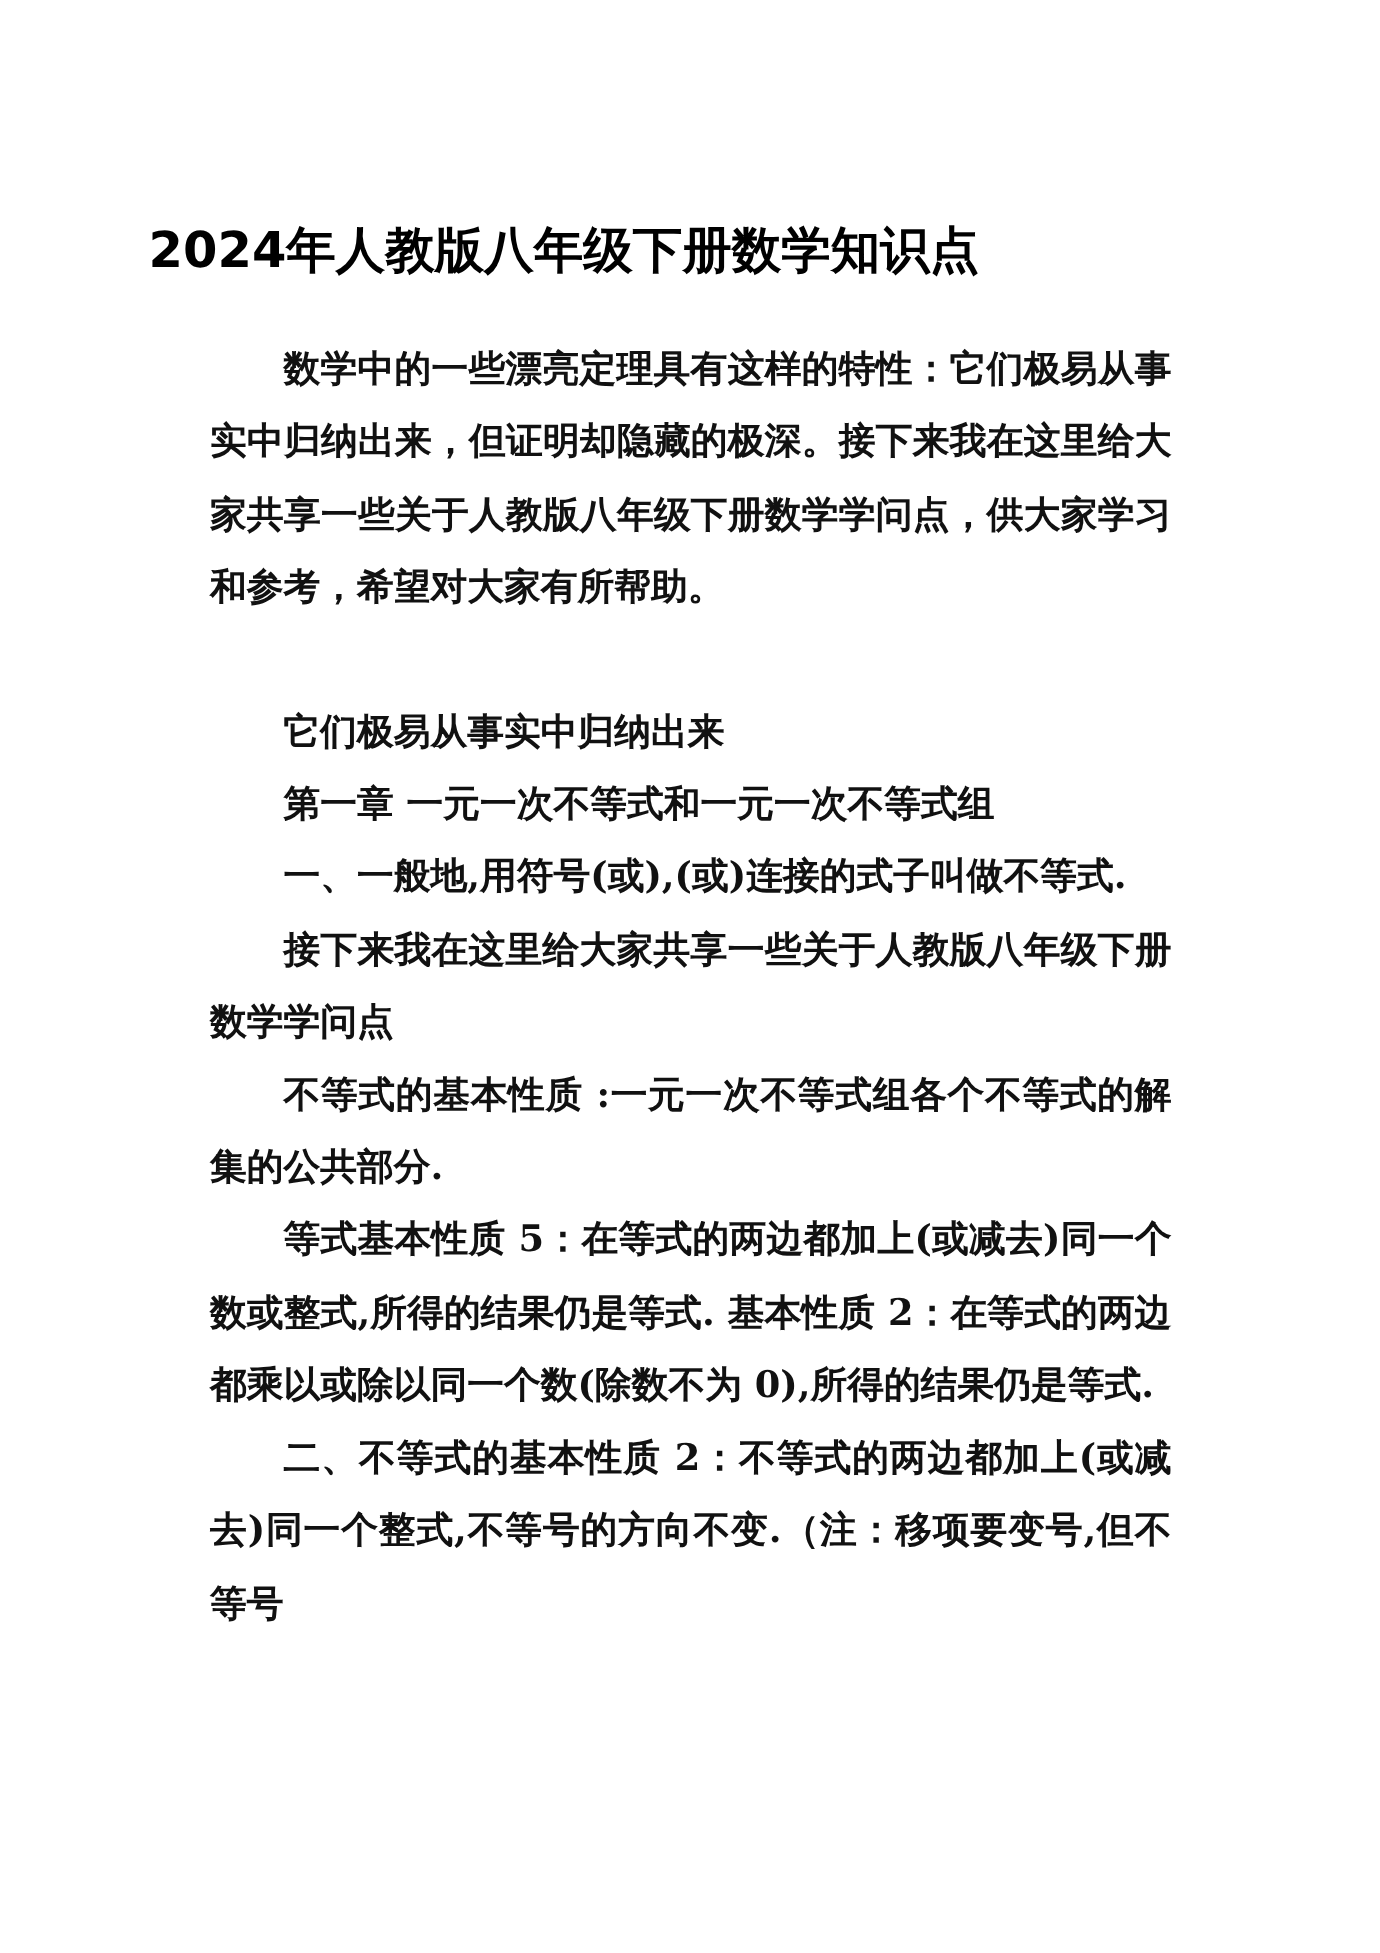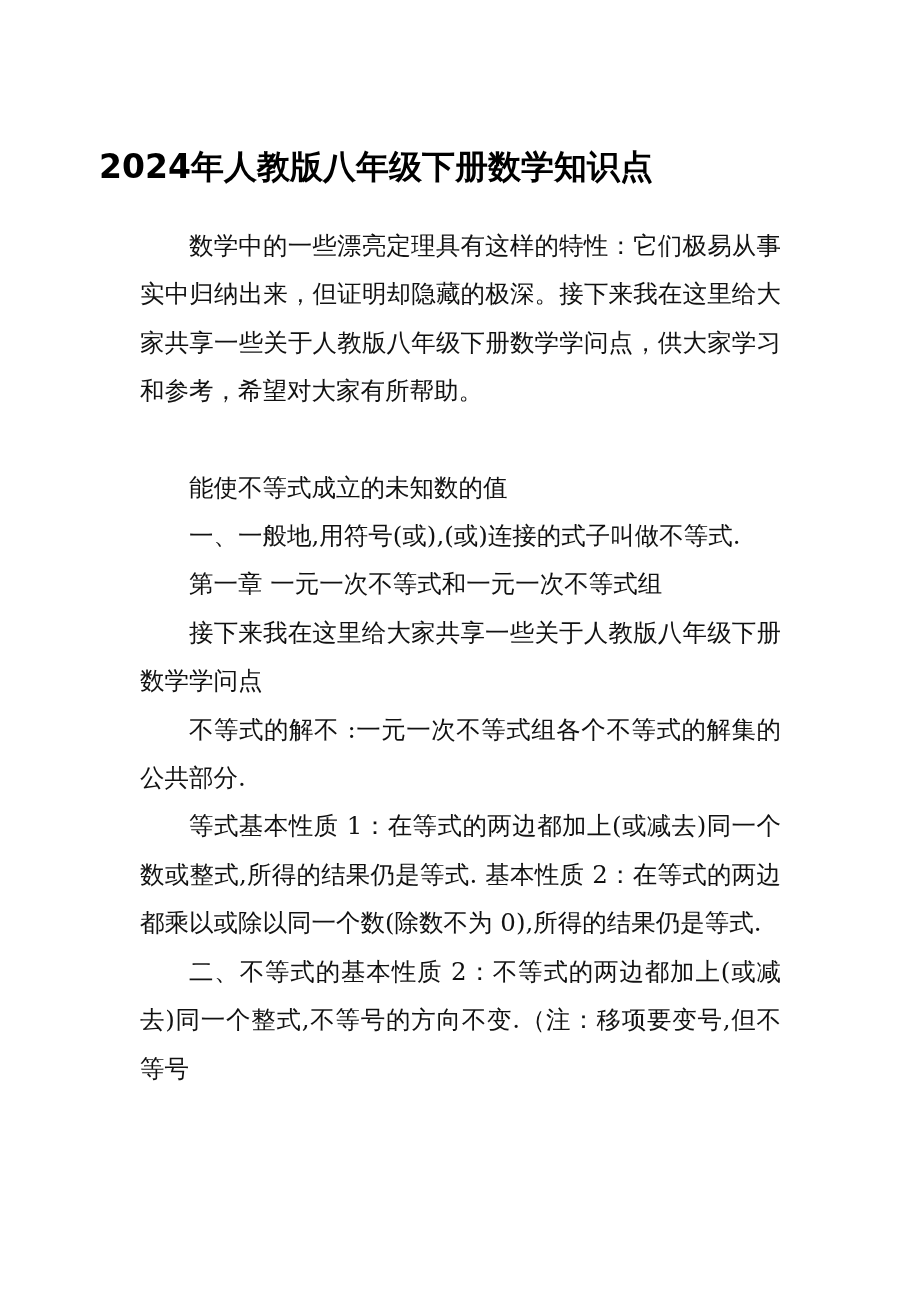--- a/index.html
+++ b/index.html
@@ -9,32 +9,32 @@
     position: absolute; left: 0; top: 143px; width: 752px; text-align: center;
     font-family: "DejaVu Sans", "Liberation Sans", sans-serif;
     font-weight: bold; font-size: 33px; line-height: 48px; color: #000;
     letter-spacing: 0px;
   }
   .body {
     position: absolute; left: 140px; top: 222px; width: 641px;
     font-family: "DejaVu Serif", "Liberation Serif", serif;
     font-size: 24.5px; line-height: 48.4px; color: #111;
   }
-  .p { margin: 0; text-indent: 2em; text-align: justify; text-align-last: left; word-break: break-all; }
+  .p { margin: 0; text-indent: 2em; text-align: justify; text-align-last: left; word-break: break-all; font-weight: bold; }
   .gap { height: 48px; }
 </style>
 </head>
 <body>
 
 <div class="page">
   <div class="title">2024年人教版八年级下册数学知识点</div>
   <div class="body">
     <p class="p">数学中的一些漂亮定理具有这样的特性：它们极易从事实中归纳出来，但证明却隐藏的极深。接下来我在这里给大家共享一些关于人教版八年级下册数学学问点，供大家学习和参考，希望对大家有所帮助。</p>
     <div class="gap"></div>
-    <p class="p">能使不等式成立的未知数的值</p>
+    <p class="p">它们极易从事实中归纳出来</p>
+    <p class="p">第一章  一元一次不等式和一元一次不等式组</p>
     <p class="p">一、一般地,用符号(或),(或)连接的式子叫做不等式.</p>
-    <p class="p">第一章  一元一次不等式和一元一次不等式组</p>
     <p class="p">接下来我在这里给大家共享一些关于人教版八年级下册数学学问点</p>
-    <p class="p">不等式的解不 :一元一次不等式组各个不等式的解集的公共部分.</p>
-    <p class="p">等式基本性质 1：在等式的两边都加上(或减去)同一个数或整式,所得的结果仍是等式.  基本性质 2：在等式的两边都乘以或除以同一个数(除数不为 0),所得的结果仍是等式.</p>
+    <p class="p">不等式的基本性质 :一元一次不等式组各个不等式的解集的公共部分.</p>
+    <p class="p">等式基本性质 5：在等式的两边都加上(或减去)同一个数或整式,所得的结果仍是等式.  基本性质 2：在等式的两边都乘以或除以同一个数(除数不为 0),所得的结果仍是等式.</p>
     <p class="p">二、不等式的基本性质 2：不等式的两边都加上(或减去)同一个整式,不等号的方向不变.（注：移项要变号,但不等号</p>
   </div>
 </div>
 
 </body></html>

